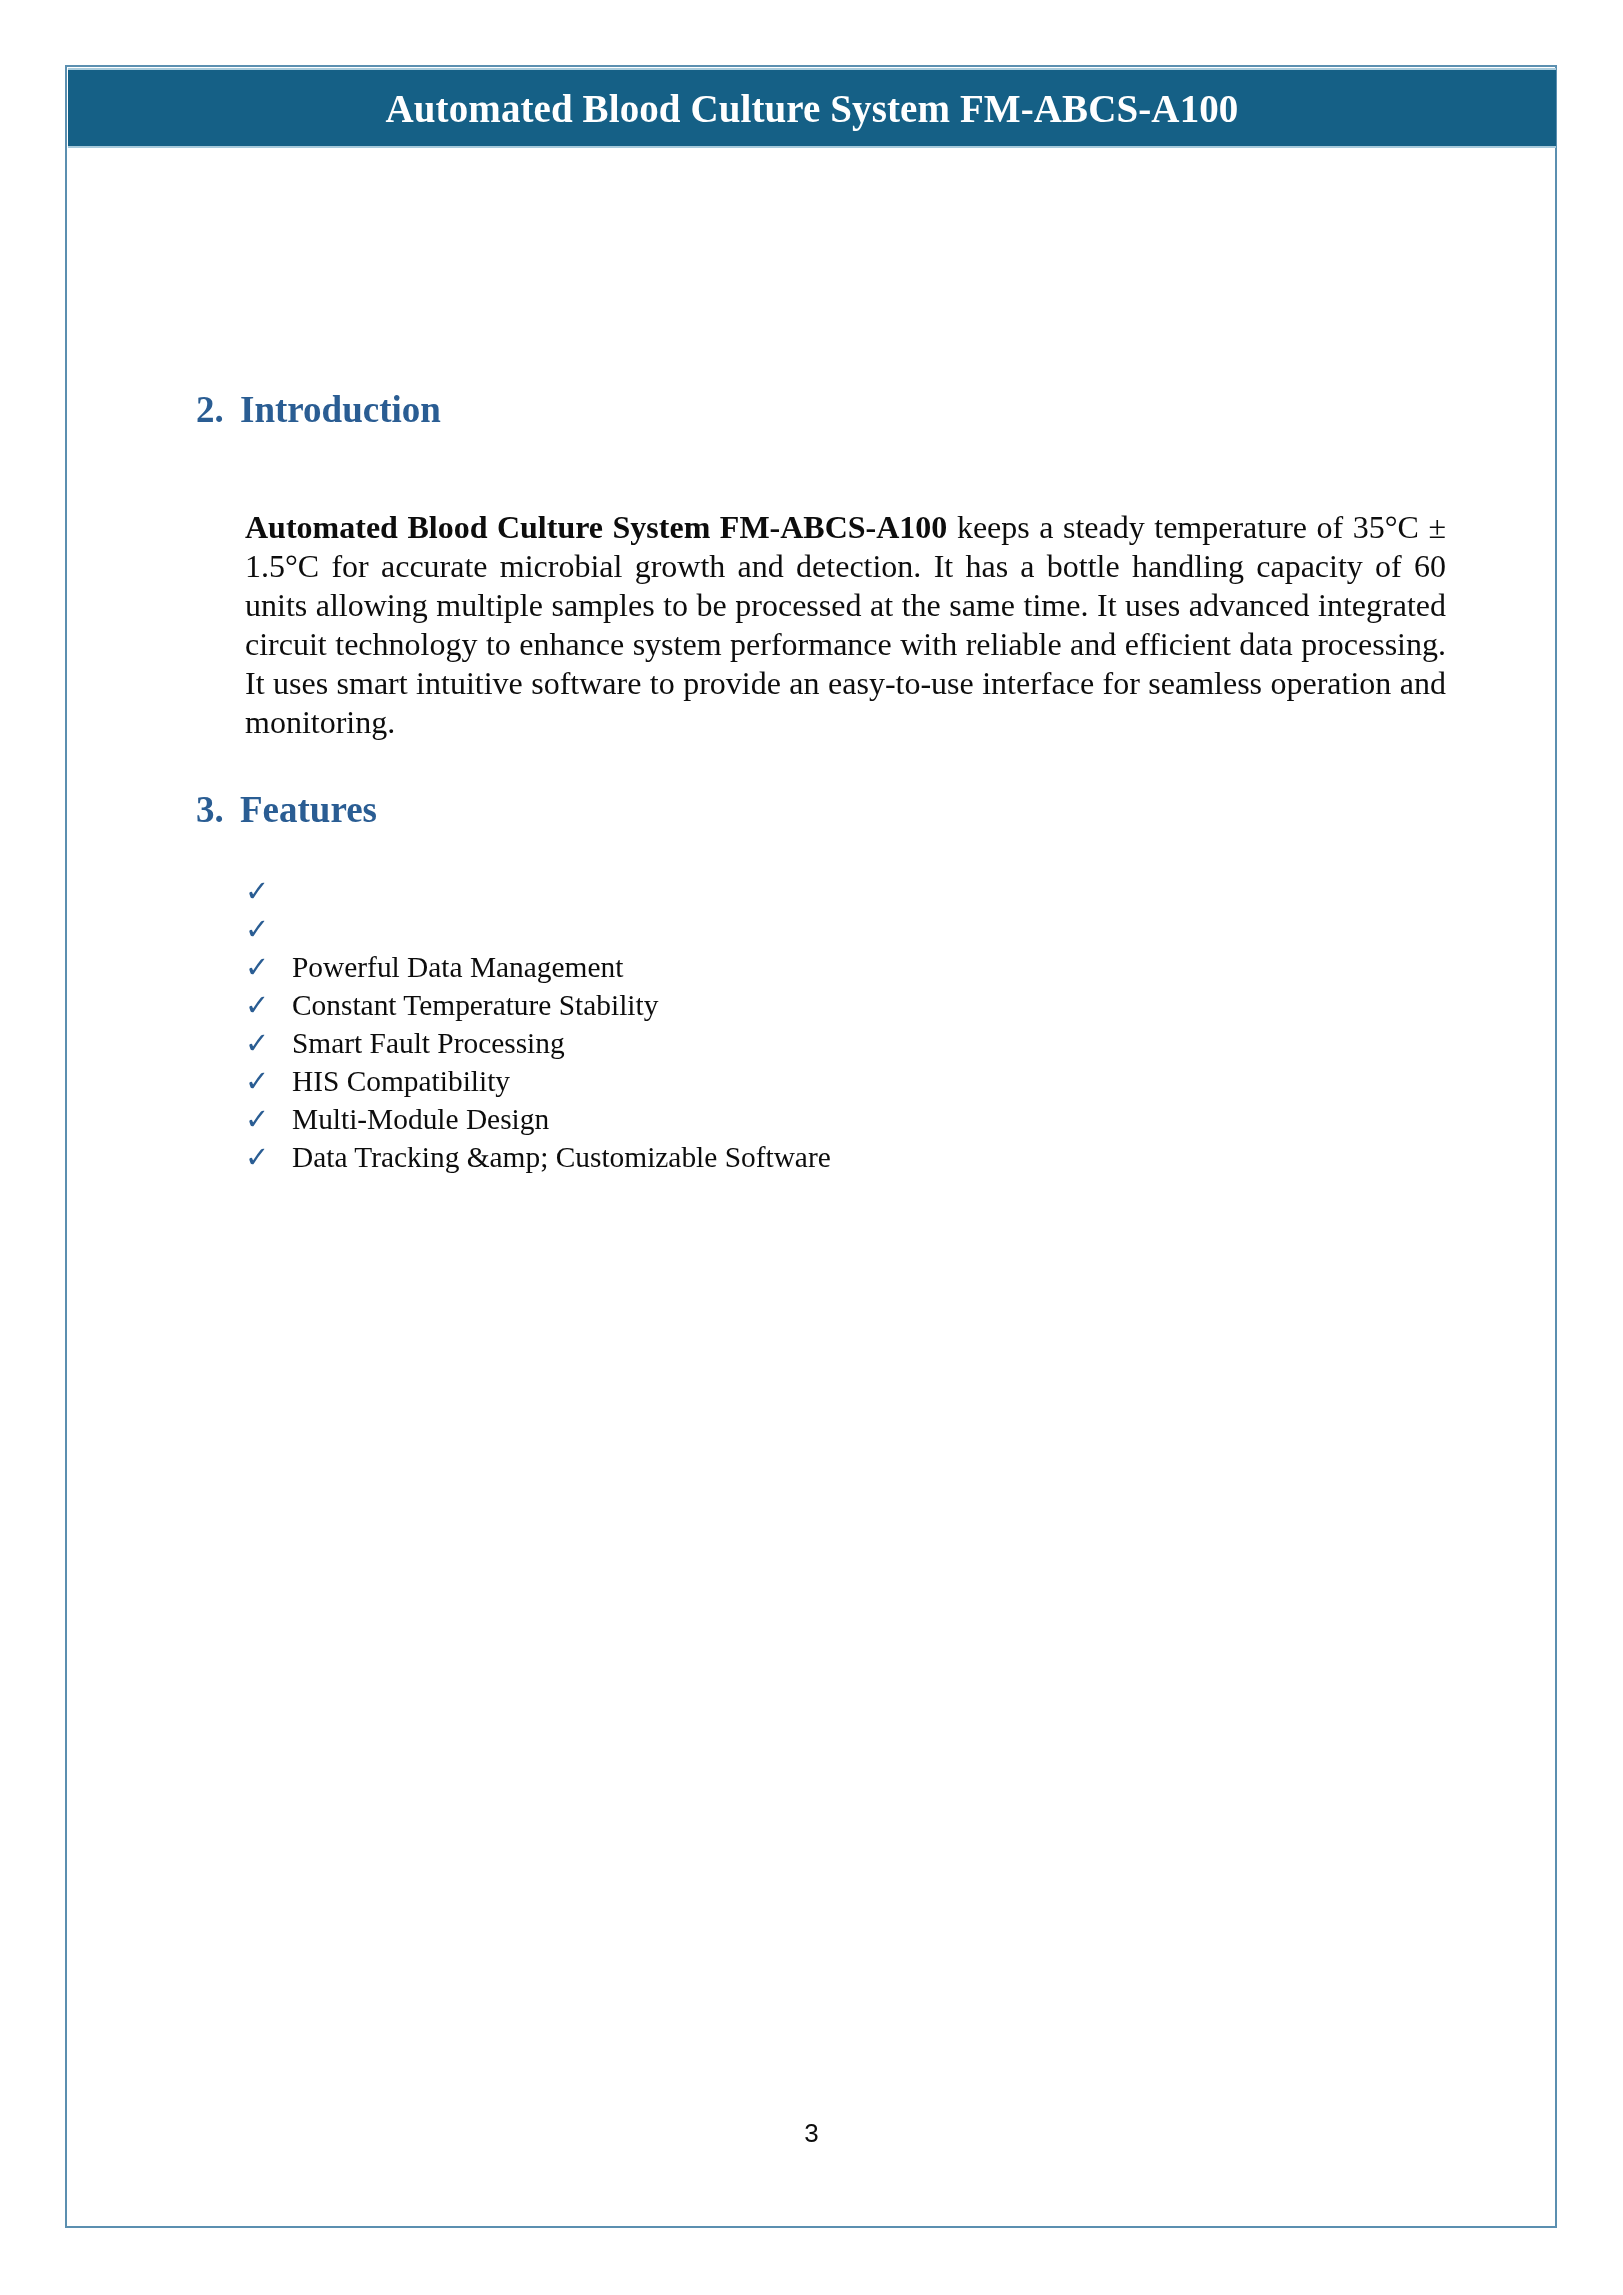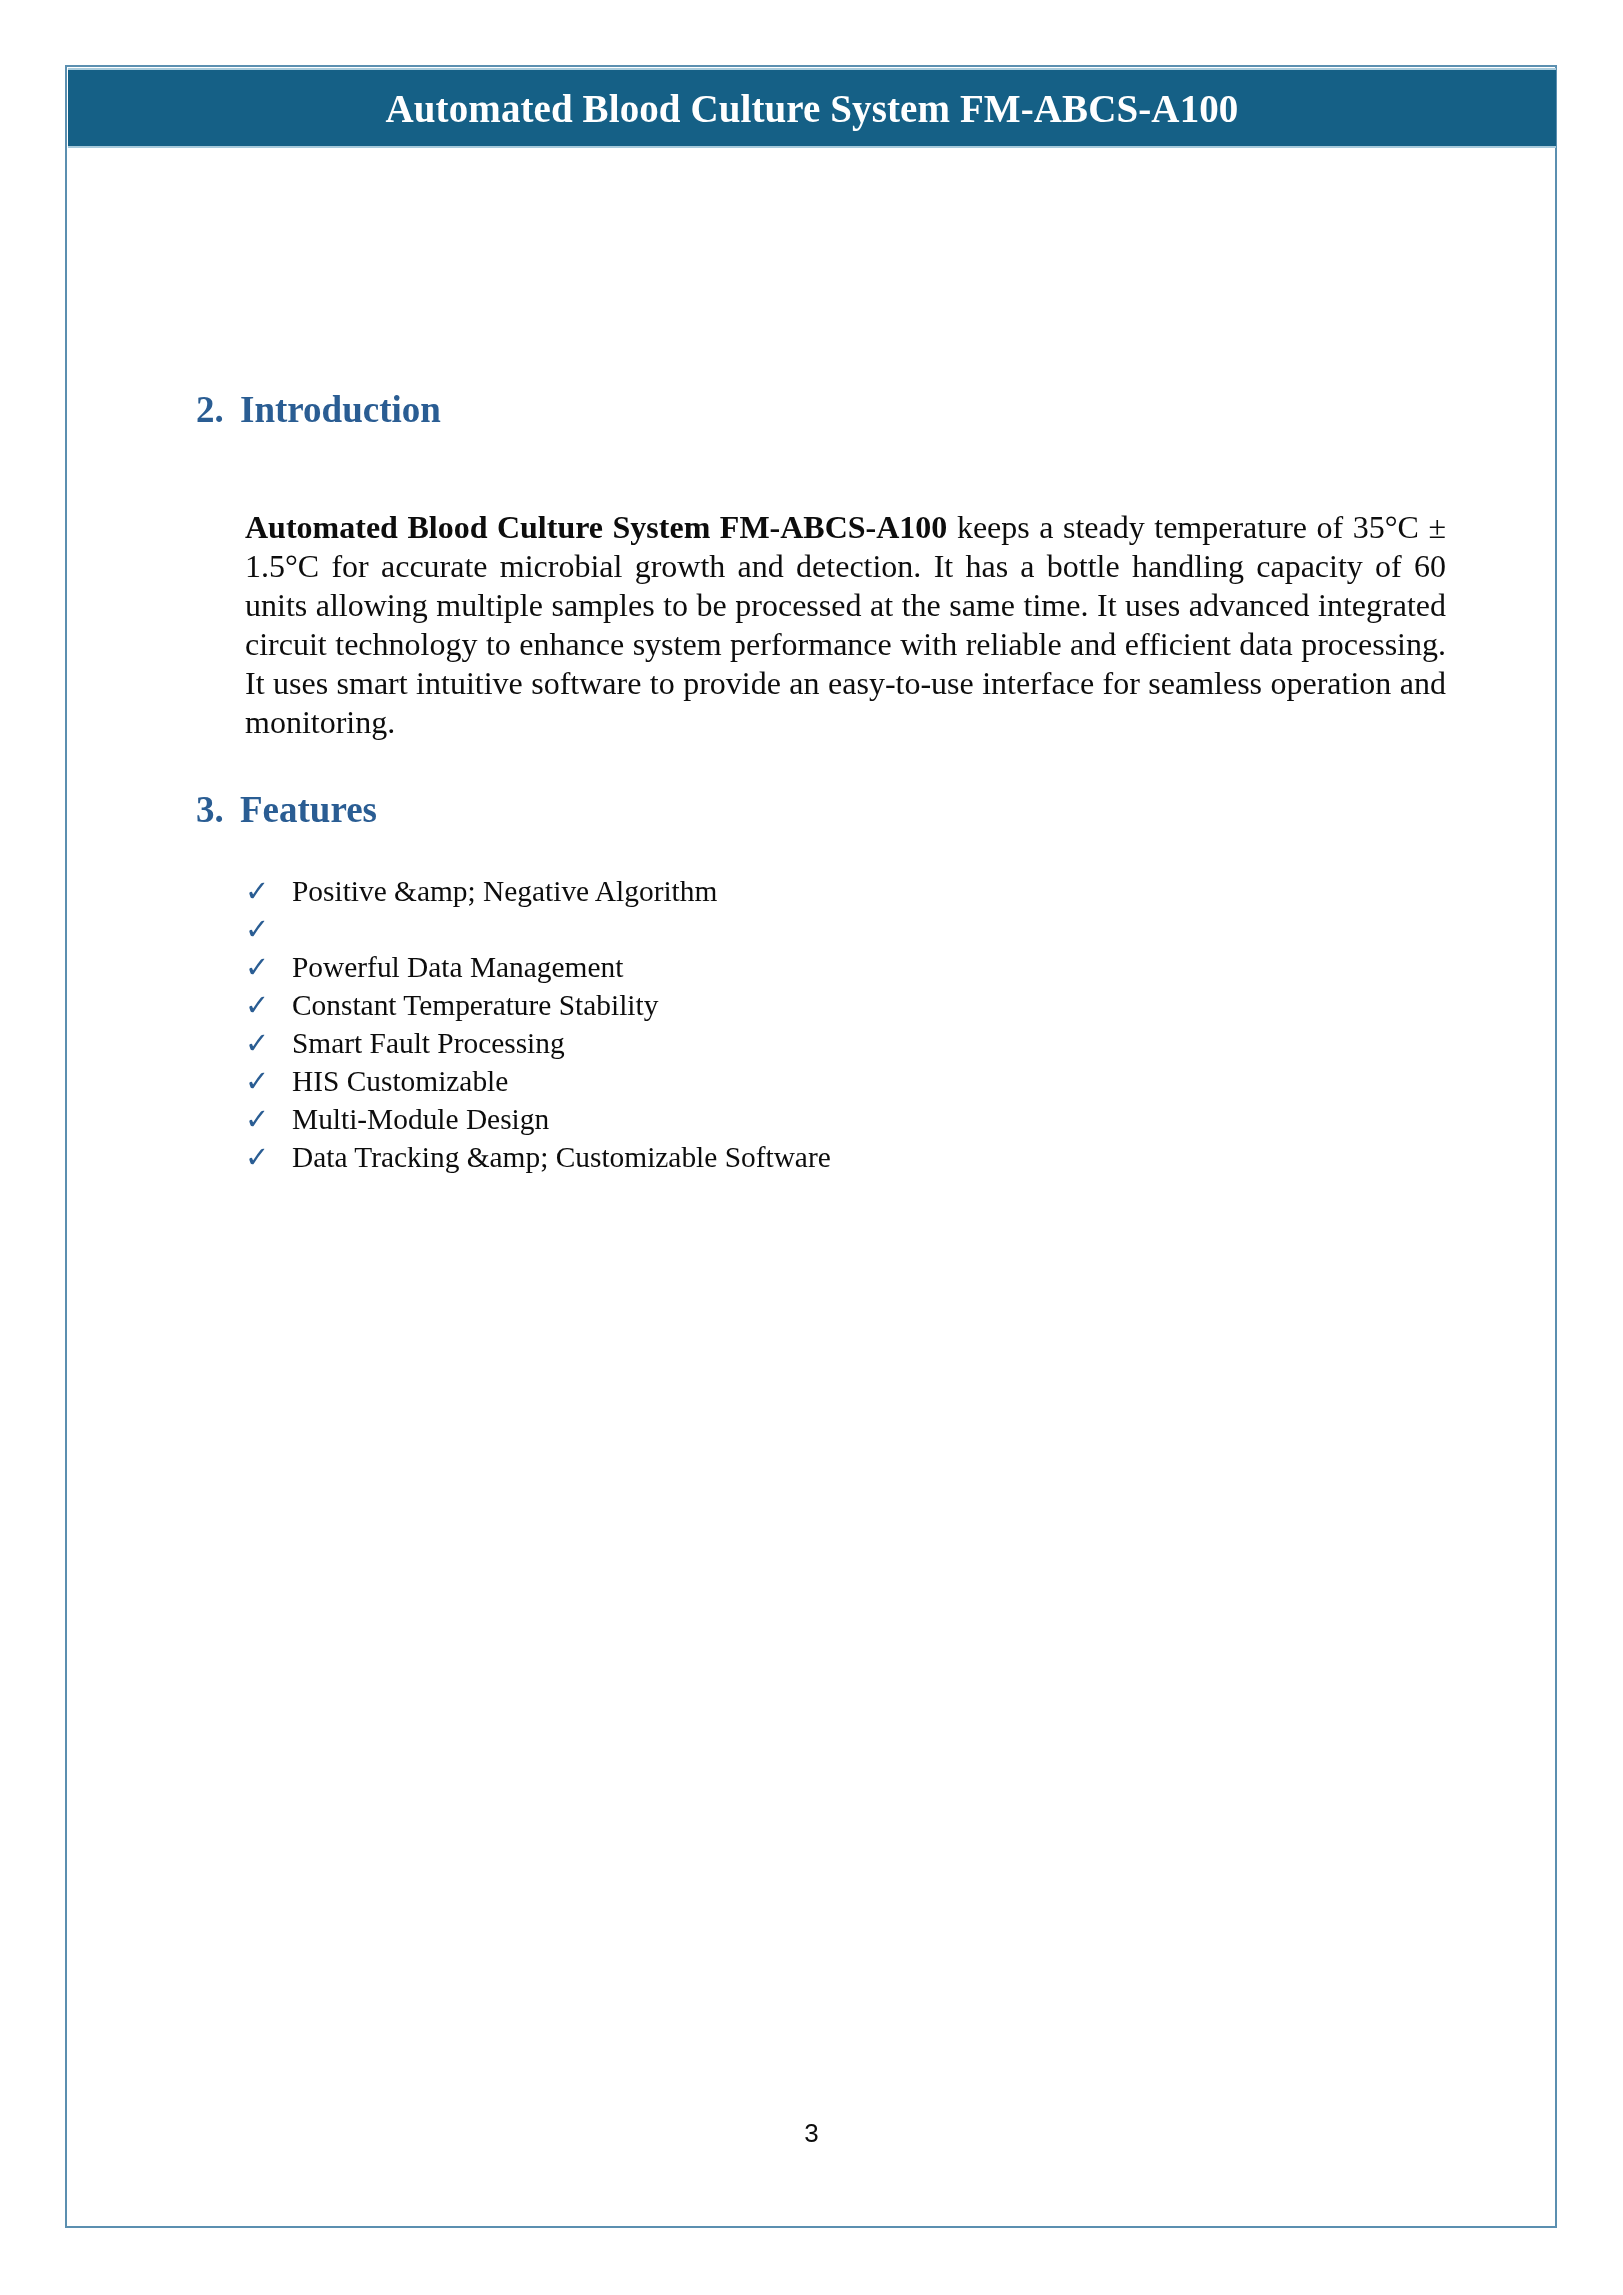--- a/index.html
+++ b/index.html
@@ -158,40 +158,39 @@
 
   <p class="body-paragraph"><span class="lead">Automated Blood Culture System FM-ABCS-A100</span><span> keeps a steady temperature of 35°C ± 1.5°C for accurate microbial growth and detection. It has a bottle handling capacity of 60 units allowing multiple samples to be processed at the same time. It uses advanced integrated circuit technology to enhance system performance with reliable and efficient data processing. It uses smart intuitive software to provide an easy-to-use interface for seamless operation and monitoring.</span></p>
 
   <div class="section-heading" id="heading-features">
     <span class="sec-num">3.</span><span>Features</span>
   </div>
 
   <ul class="features-list" id="features-list">
       <li class="feature-item">
         <span class="check-icon">✓</span>
-        <span class="feature-label">Positive &amp;amp; Negative Algorithm</span>
       </li>
       <li class="feature-item">
         <span class="check-icon">✓</span>
       </li>
       <li class="feature-item">
         <span class="check-icon">✓</span>
         <span class="feature-label">Powerful Data Management</span>
       </li>
       <li class="feature-item">
         <span class="check-icon">✓</span>
         <span class="feature-label">Constant Temperature Stability</span>
       </li>
       <li class="feature-item">
         <span class="check-icon">✓</span>
         <span class="feature-label">Smart Fault Processing</span>
       </li>
       <li class="feature-item">
         <span class="check-icon">✓</span>
-        <span class="feature-label">HIS Customizable</span>
+        <span class="feature-label">HIS Compatibility</span>
       </li>
       <li class="feature-item">
         <span class="check-icon">✓</span>
         <span class="feature-label">Multi-Module Design</span>
       </li>
       <li class="feature-item">
         <span class="check-icon">✓</span>
         <span class="feature-label">Data Tracking &amp;amp; Customizable Software</span>
       </li>
     </ul>

